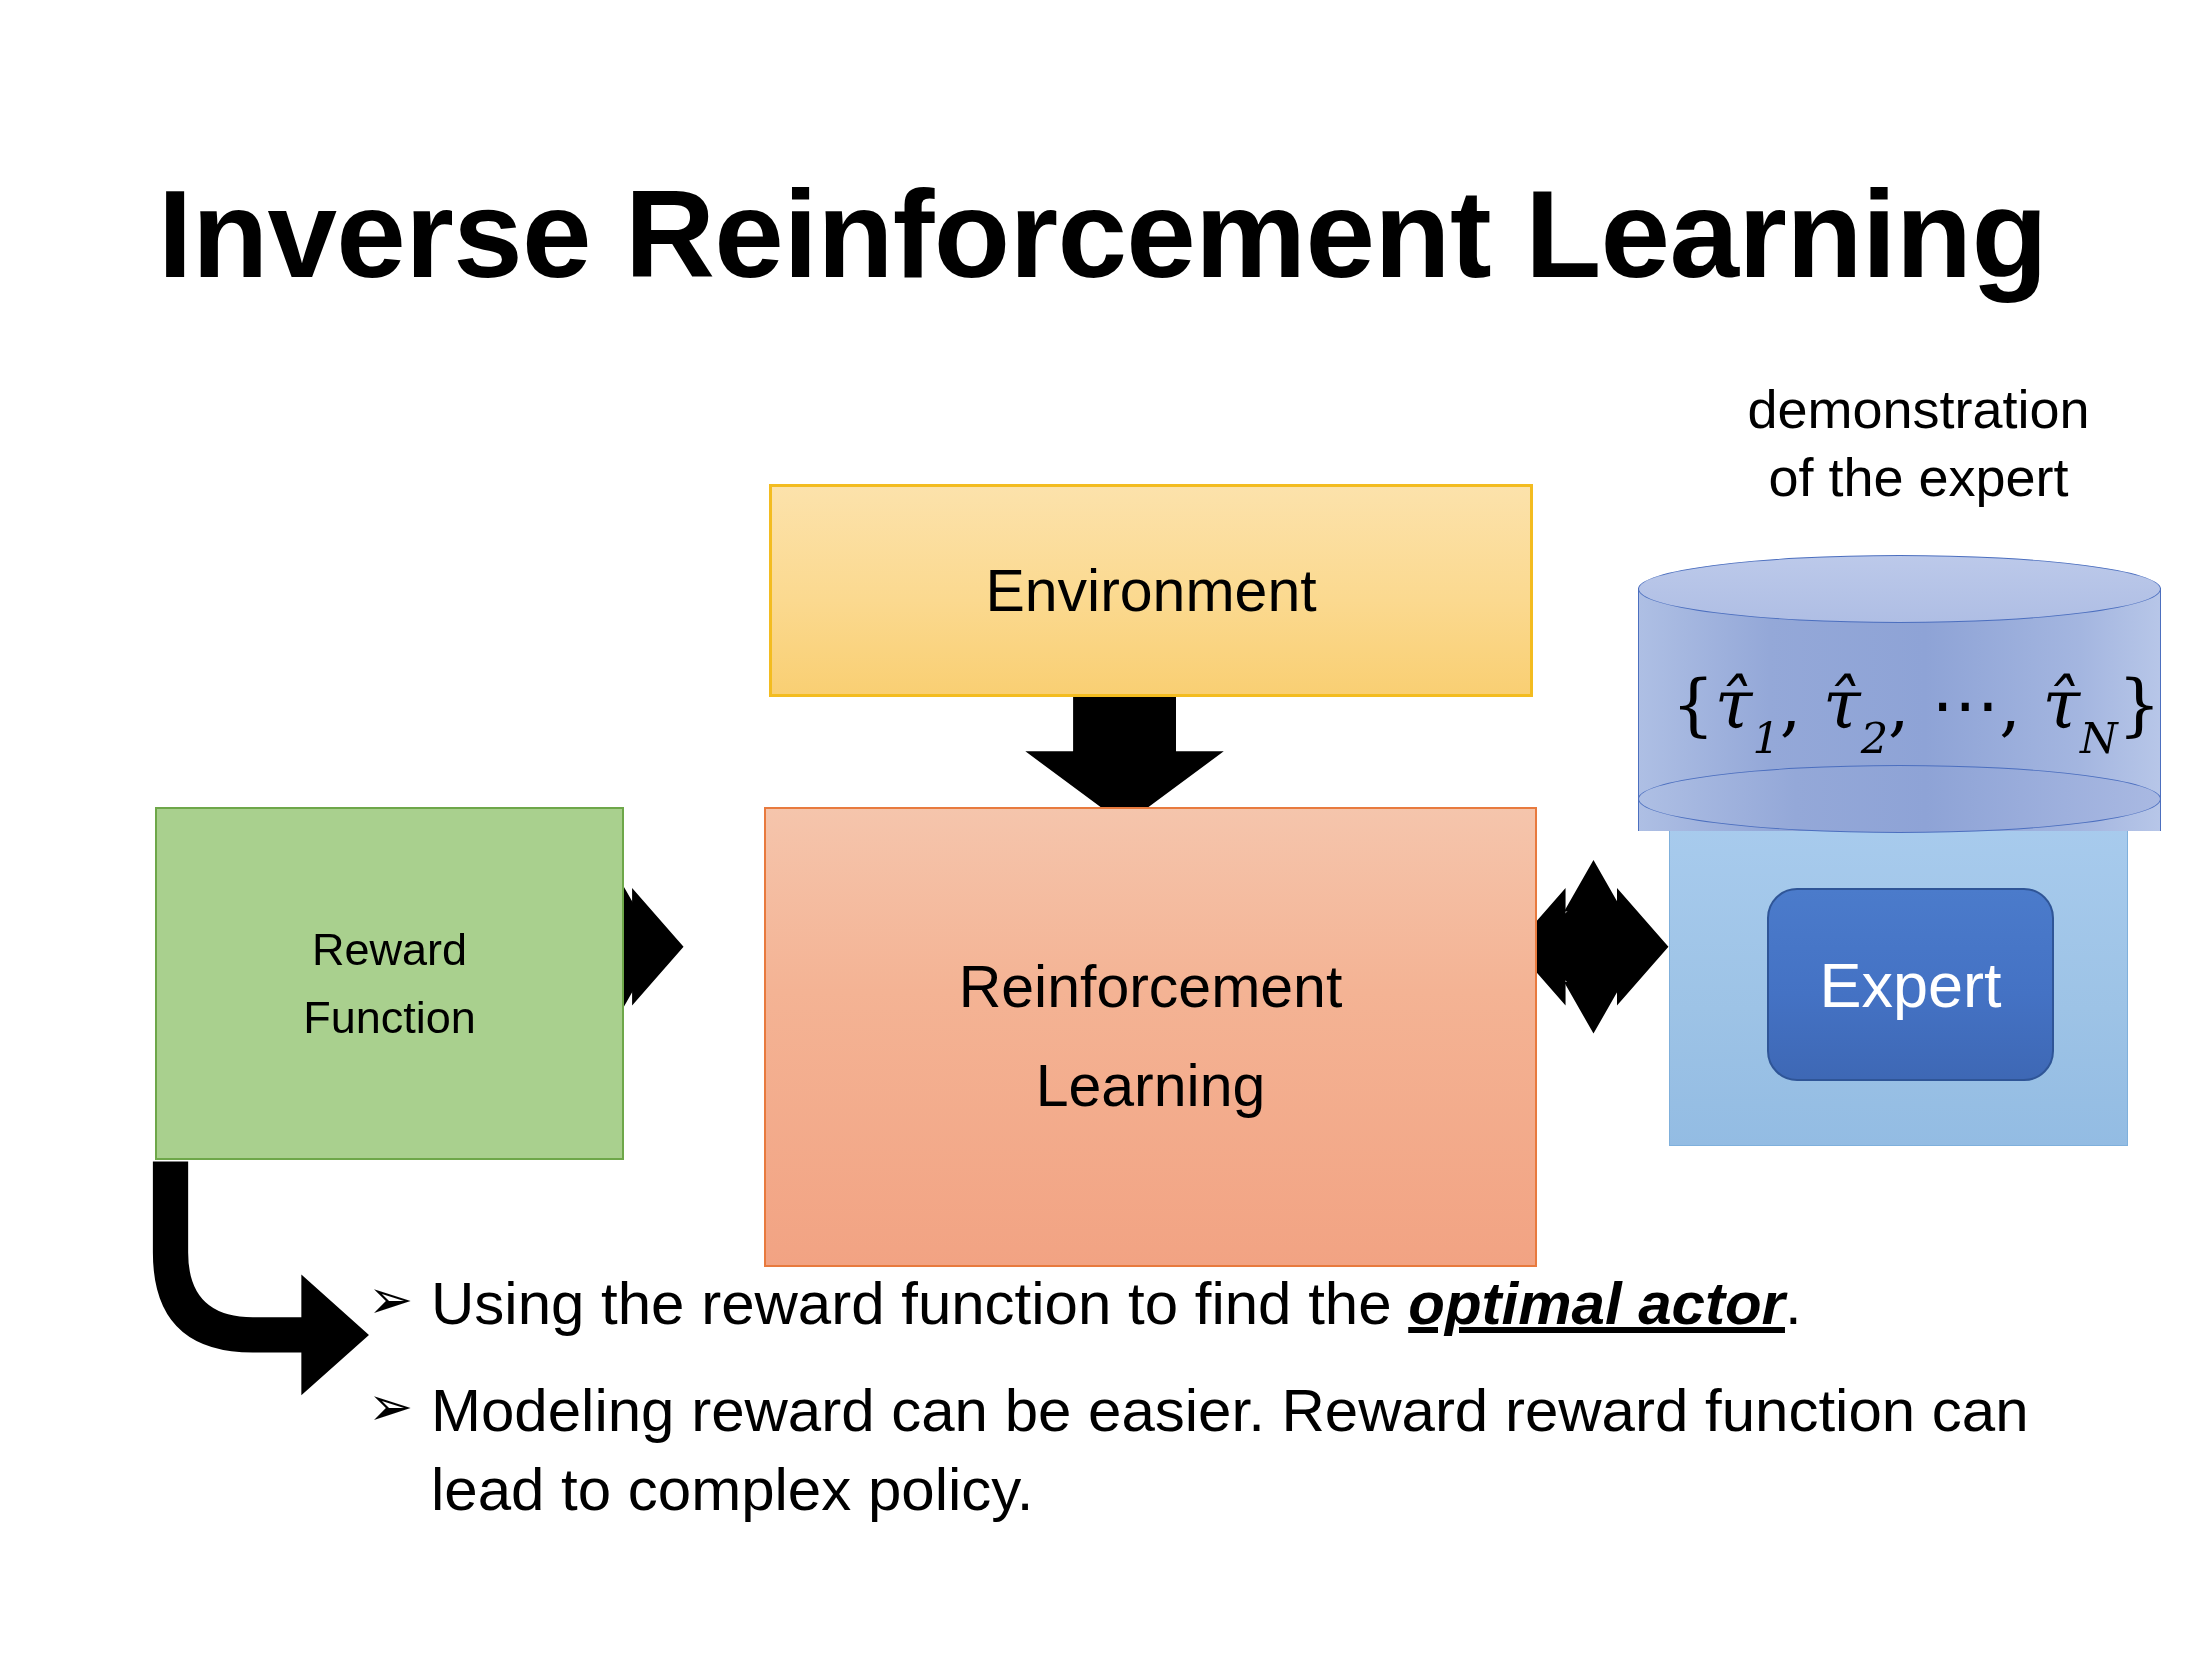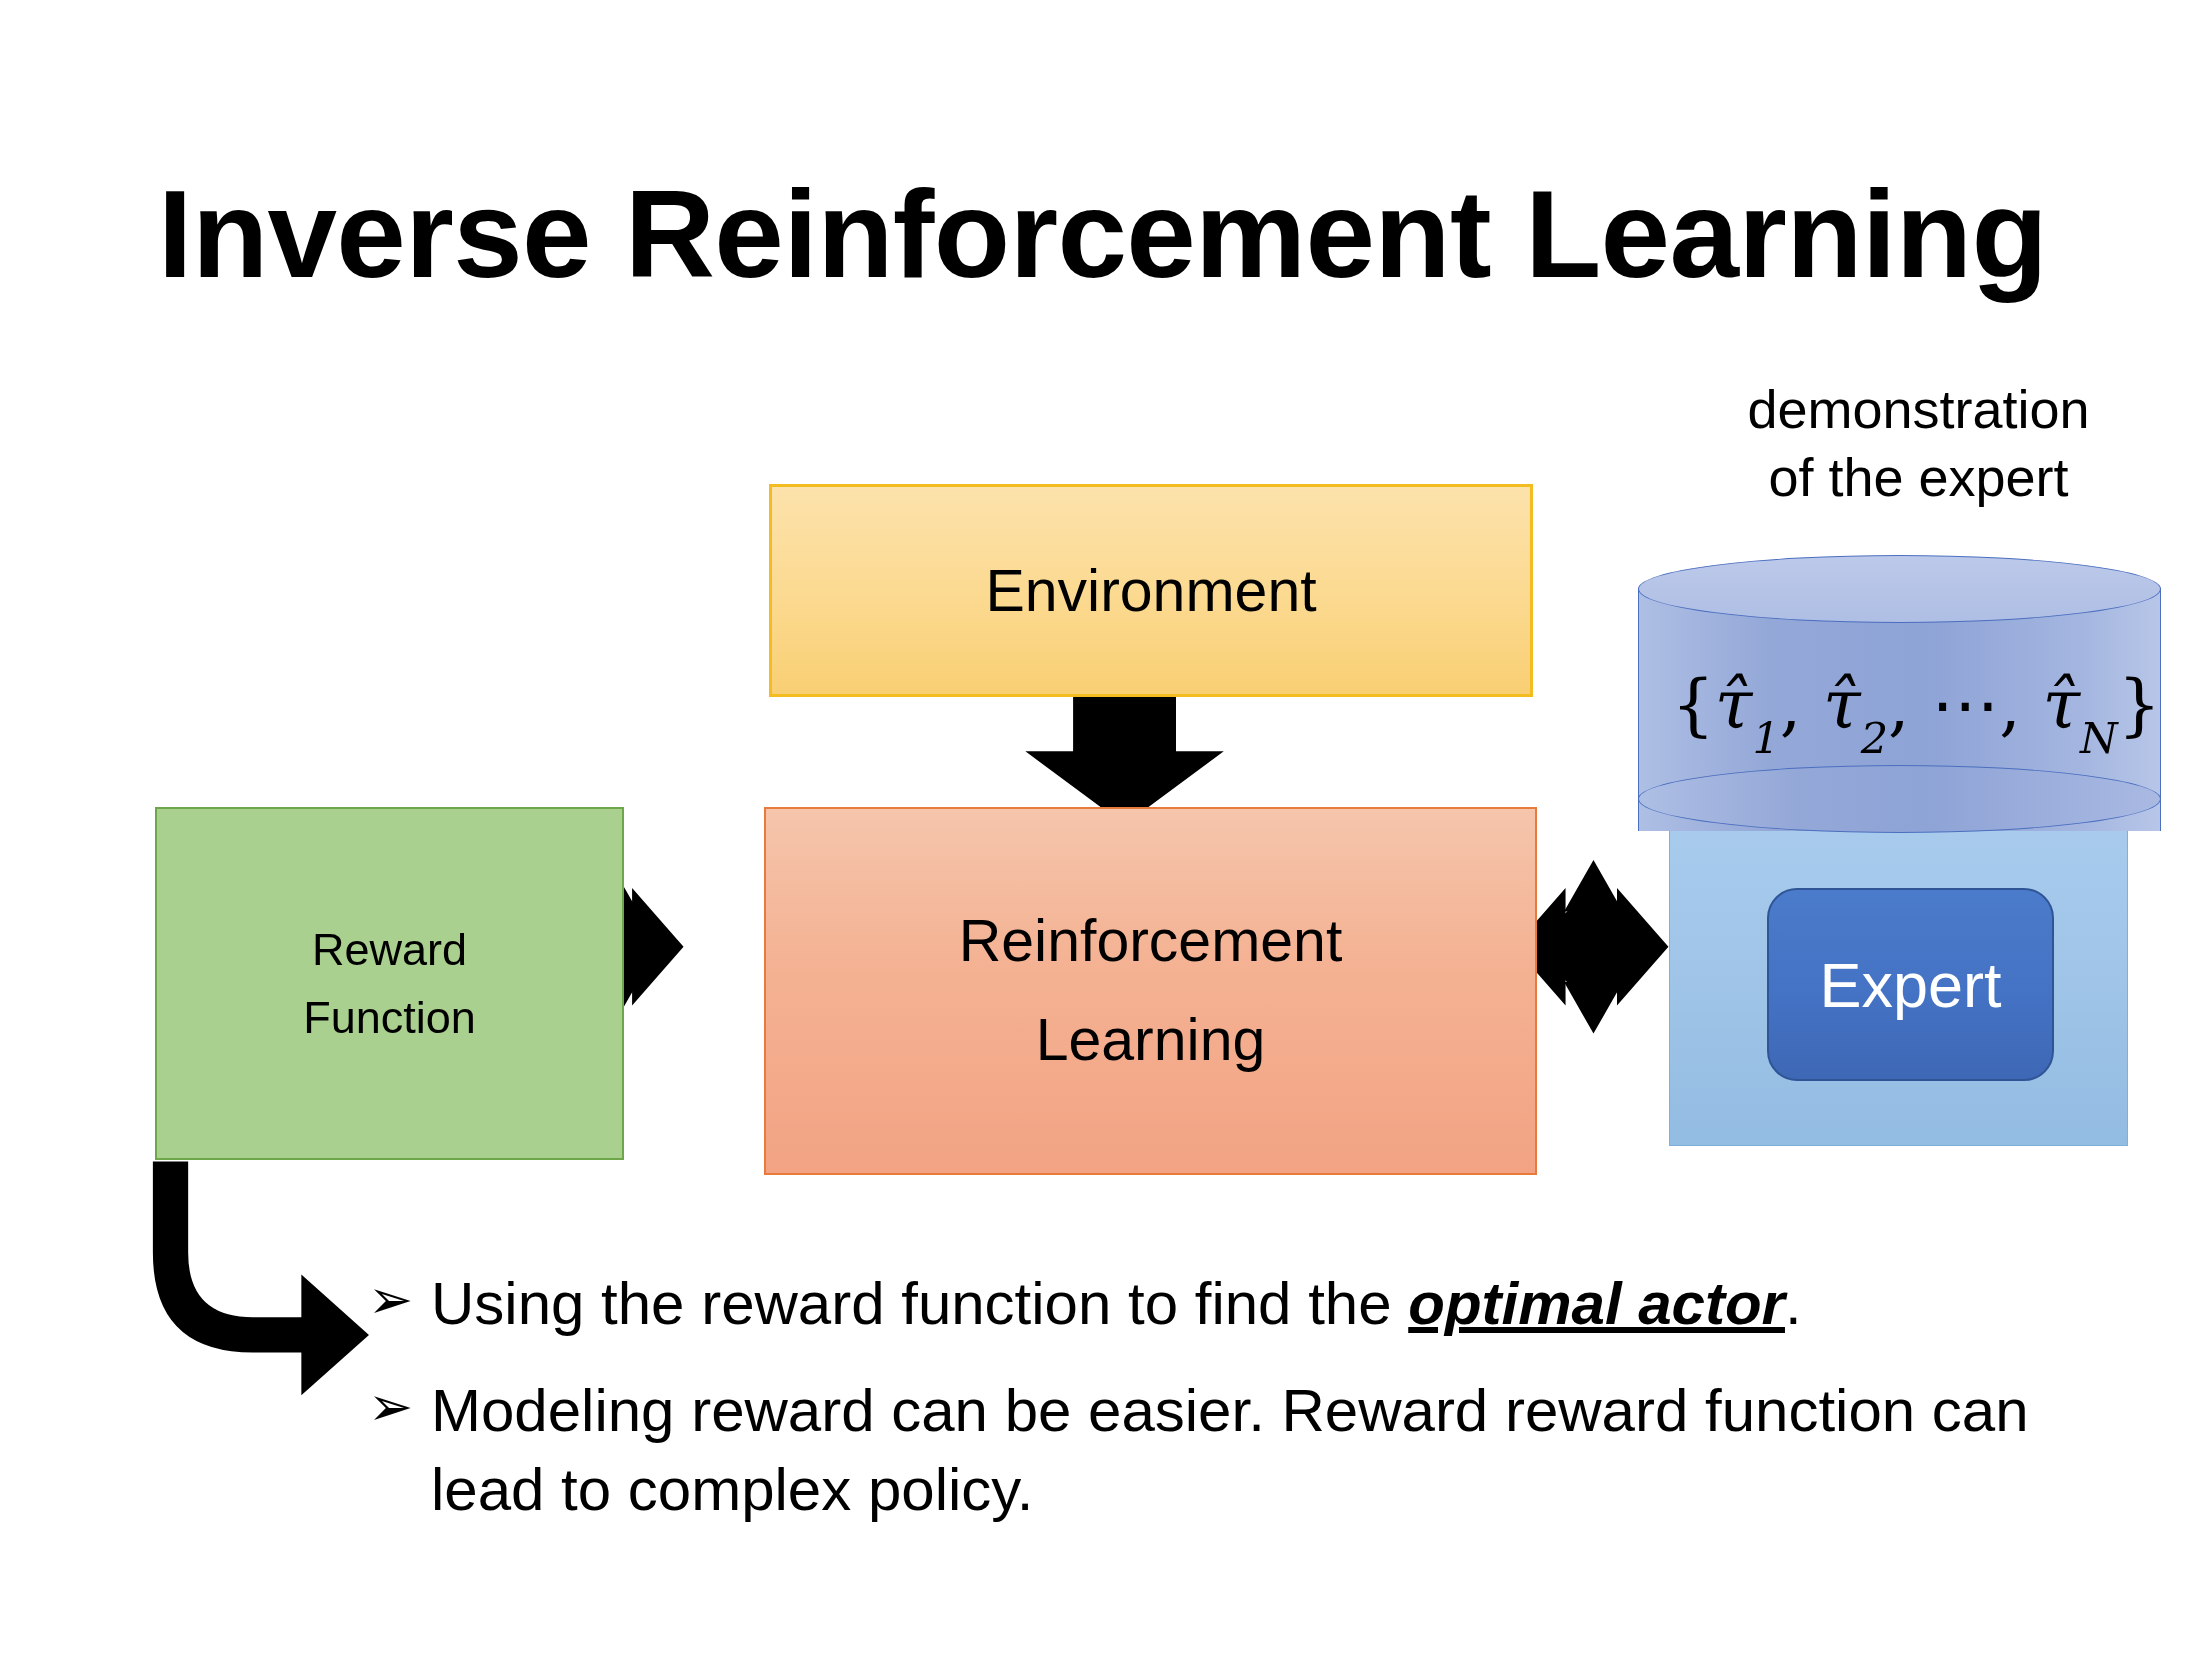--- a/index.html
+++ b/index.html
@@ -53,21 +53,21 @@
     background: linear-gradient(180deg, #FCE2AB 0%, #FBD98F 55%, #F9CF73 100%);
     border: 3.7px solid #F3BC20;
     font-size: 59px;
   }
 
   
   #rl-box {
     left: 737px;
     top: 807px;
     width: 773px;
-    height: 368px;
+    height: 460px;
     background: linear-gradient(180deg, #F5C5AC 0%, #F4B394 40%, #F2A383 100%);
     border: 2.9px solid #E87A3E;
     font-size: 59px;
     line-height: 1.45;
     flex-direction: column;
   }
   #rl-box .line2 { margin-top: 13.2px; }
 
   
   #reward-box {

